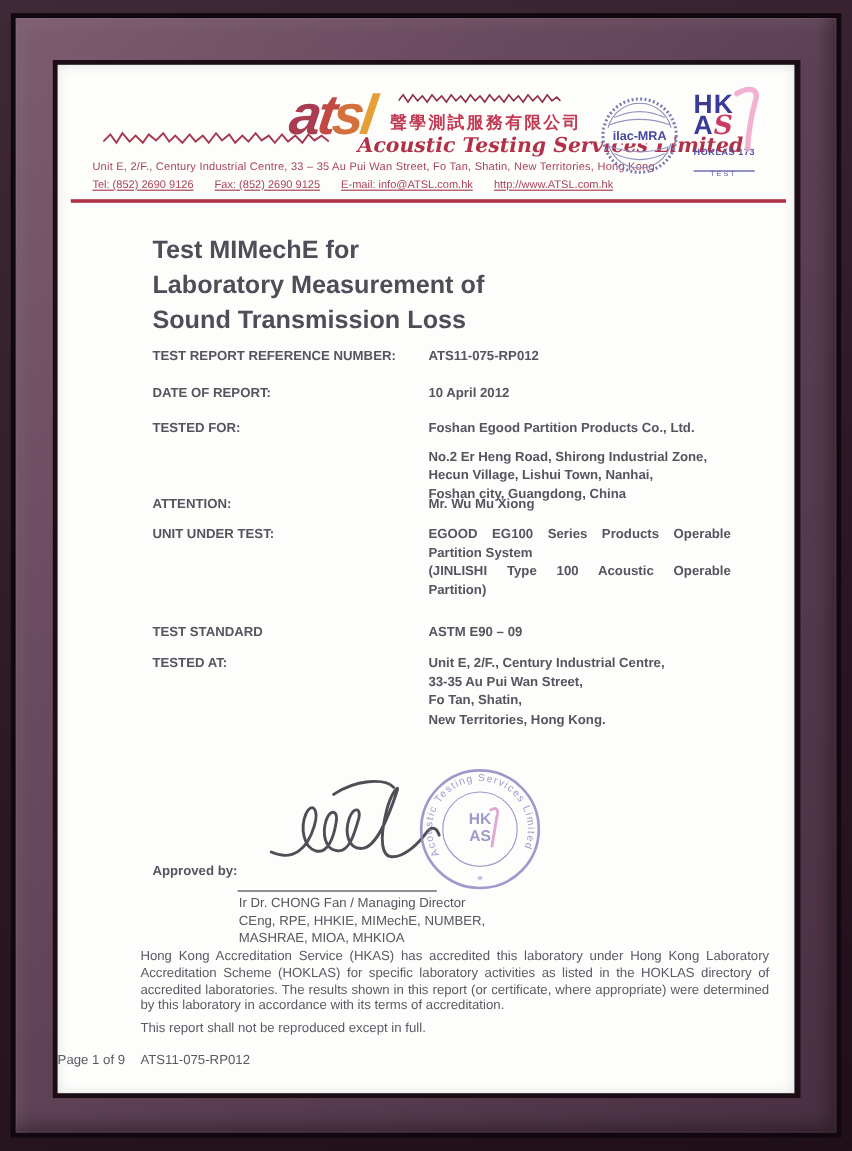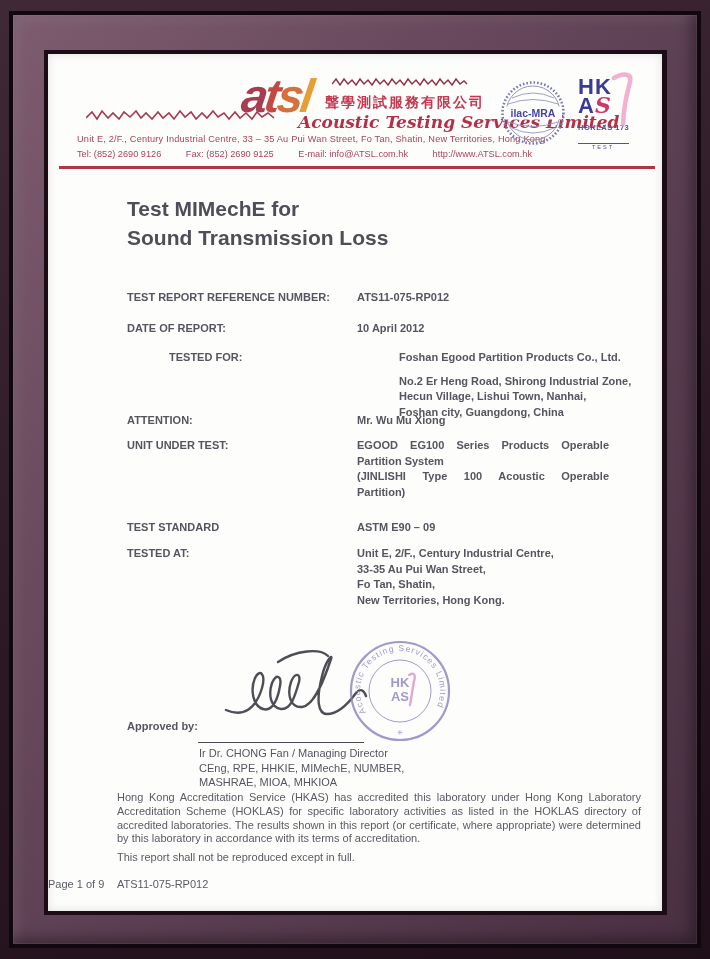--- a/index.html
+++ b/index.html
@@ -18,21 +18,21 @@
   
   .atsl-word{left:194px;top:18px;font-size:47px;font-weight:bold;font-style:italic;
     letter-spacing:-3px;transform:skewX(-8deg);line-height:1;}
   .atsl-word span{display:inline-block;}
   .l-a{color:#a83c50;} .l-t{color:#c24a44;} .l-s{color:#d4703c;} .l-l{color:#e59f36;}
   .cn-name{left:277px;top:40px;font-size:14px;font-weight:bold;letter-spacing:2px;color:#c23a52;}
   .en-name{left:250px;top:58px;font-size:17px;font-style:italic;font-weight:bold;
     color:#b23148;font-family:"DejaVu Serif",serif;}
   .addr1{left:29px;top:80px;font-size:9.2px;color:#a84458;letter-spacing:.2px;}
   .addr2{left:29px;top:95px;font-size:9.2px;color:#a84458;}
-  .addr2 span{margin-right:22px;}
+  .addr2 span{margin-right:15px;text-decoration:underline;}
   .hrule{left:11px;top:112px;width:596px;height:2.5px;background:#b03448;}
   .hkas{left:530px;top:24px;width:72px;}
   .hkas-letters{font-size:22px;font-weight:bold;color:#3a3a98;line-height:18px;letter-spacing:1px;position:relative;}
   .hkas-s{color:#c93a66;font-family:"DejaVu Serif",serif;font-style:italic;}
   .hkas-swoosh{position:absolute;left:26px;top:-6px;pointer-events:none;}
   .hoklas{font-size:7.5px;font-weight:bold;color:#5050a8;margin-top:8px;border-bottom:1px solid #5050a8;
     display:inline-block;padding-bottom:11px;letter-spacing:.5px;}
   .hkas-test{font-size:5.5px;color:#5050a8;letter-spacing:2px;margin-left:14px;}
   
   .title{left:79px;top:140px;font-size:21px;font-weight:bold;color:#4e4e58;line-height:29px;}
@@ -107,34 +107,35 @@
         </svg>
       </div>
       <div class="hoklas">HOKLAS 173</div>
       <div class="hkas-test">TEST</div>
     </div>
 
     <div class="abs hrule"></div>
 
     <div class="abs title">
       <div>Test MIMechE for</div>
+      <div>Laboratory Measurement of</div>
       <div>Sound Transmission Loss</div>
     </div>
 
     <div class="frow" style="top:236px;">
       <div class="lbl">TEST REPORT REFERENCE NUMBER:</div>
       <div class="val">ATS11-075-RP012</div>
     </div>
 
     <div class="frow" style="top:267px;">
       <div class="lbl">DATE OF REPORT:</div>
       <div class="val">10 April 2012</div>
     </div>
 
-    <div class="frow" style="top:296px;margin-left:42px;">
+    <div class="frow" style="top:296px;">
       <div class="lbl">TESTED FOR:</div>
       <div class="val">
         <div>Foshan Egood Partition Products Co., Ltd.</div>
         <div class="gap"></div>
         <div>No.2 Er Heng Road, Shirong Industrial Zone,</div>
         <div>Hecun Village, Lishui Town, Nanhai,</div>
         <div>Foshan city, Guangdong, China</div>
       </div>
     </div>
 

